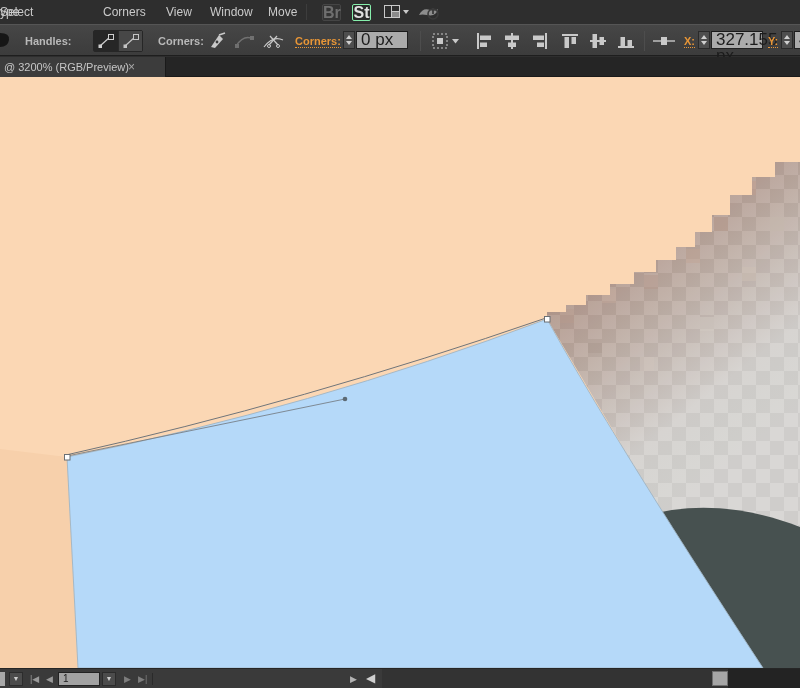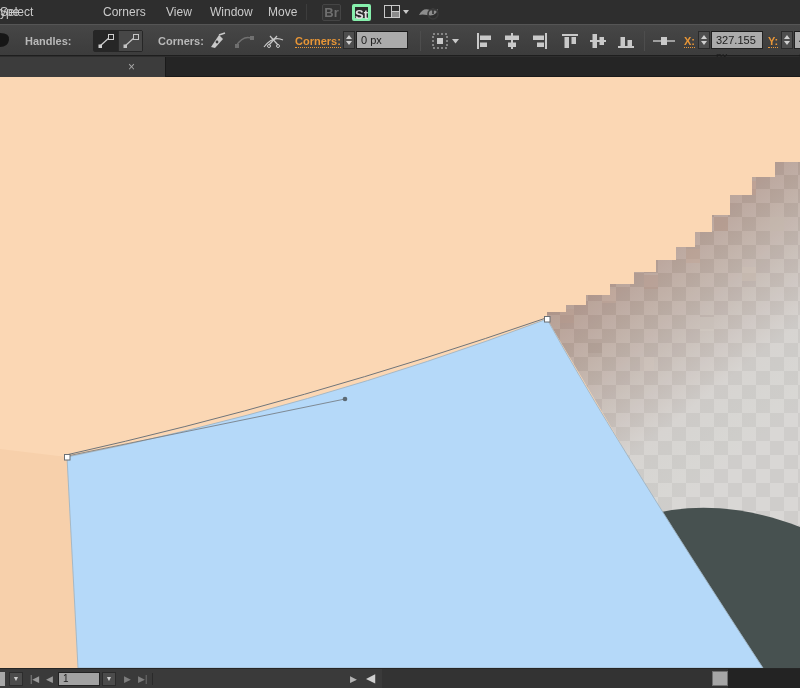--- a/index.html
+++ b/index.html
@@ -6,38 +6,38 @@
   html,body { width:800px; height:688px; overflow:hidden; background:#2e2e2e;
               font-family:"Liberation Sans", sans-serif; }
   #app { position:relative; width:800px; height:688px; }
 
   
   .menubar { position:absolute; left:0; top:0; width:800px; height:32px;
              background:#2e2e2e; color:#cacaca; font-size:12px; }
   .menu-item { position:absolute; top:5px; line-height:14px; color:#cacaca; }
   .mb-sep { position:absolute; top:4px; width:1px; height:16px; background:#1f1f1f;
             border-right:1px solid #3d3d3d; }
-  .badge { position:absolute; top:4px; width:19px; height:17px; font-size:13px; font-weight:bold;
+  .badge { position:absolute; top:4px; width:19px; height:17px; font-size:16px; font-weight:bold;
            text-align:center; line-height:16px; border-radius:2px; }
   .badge-dim { color:#6f6f6f; border:1px solid #454545; background:#333; }
-  .badge-lit { color:#e0e0e0; border:3px solid #86efac; background:#2a2a2a; }
+  .badge-lit { color:#e0e0e0; border:1px solid #86efac; background:#2a2a2a; }
   .ws-icon { position:absolute; top:5px; }
   .sync-icon { position:absolute; top:3px; }
 
   
   .ctrlbar { position:absolute; left:0; top:24px; width:800px; height:32px;
              background:linear-gradient(#464646,#3c3c3c); border-top:1px solid #555;
              border-bottom:1px solid #1e1e1e; color:#bdbdbd; font-size:11px; }
   .cb-label { position:absolute; top:10px; font-weight:bold; color:#b9b9b9;text-align:center; }
   .cb-link { position:absolute; top:10px; font-weight:bold; color:#e89637;
              border-bottom:1px dotted #e89637; padding-bottom:0px; cursor:pointer; }
   .cb-sep { position:absolute; top:6px; width:1px; height:20px; background:#2a2a2a;
             border-right:1px solid #4d4d4d; }
   .field { position:absolute; height:18px; top:6px; background:#ababab; color:#1c1c1c;
-           border:1px solid #222; border-top-color:#1a1a1a; font-size:11px;
+           border:1px solid #222; border-top-color:#1a1a1a; font-size:17px;
            line-height:16px; padding-left:4px; }
   .stepper { position:absolute; top:6px; width:12px; height:18px; background:#4e4e4e;
              border:1px solid #2a2a2a; }
   .stepper .up, .stepper .dn { position:absolute; left:2px; width:0; height:0;
              border-left:3px solid transparent; border-right:3px solid transparent; }
   .stepper .up { top:3px;  border-bottom:4px solid #cfcfcf; }
   .stepper .dn { bottom:3px; border-top:4px solid #cfcfcf; }
   .btn-group { position:absolute; top:5px; height:22px; background:#3a3a3a;
                border:1px solid #262626; border-radius:2px; display:flex; }
   .btn-seg { width:24px; height:20px; display:flex; align-items:center; justify-content:center; }
@@ -235,20 +235,21 @@
     <span class="cb-link" style="left:768px">Y:</span>
     <span class="stepper" style="left:781px">
         <span class="up"></span>
         <span class="dn"></span>
       </span>
     <div class="field" style="left:794px; width:40px">458.46 px</div>
   </div>
 
   <div class="tabbar">
     <div class="doc-tab">
+      <span class="title">@ 3200% (RGB/Preview)</span>
       <span class="close">×</span>
     </div>
   </div>
 
   <div class="canvas">
     <svg width="800" height="591" viewBox="0 0 800 591">
       <defs>
         <linearGradient id="rasterGrad" gradientUnits="userSpaceOnUse" x1="640" y1="150" x2="790" y2="340">
           <stop offset="0" stop-color="var(--brown-edge)"></stop>
           <stop offset="0.38" stop-color="#c2b4ac"></stop>

